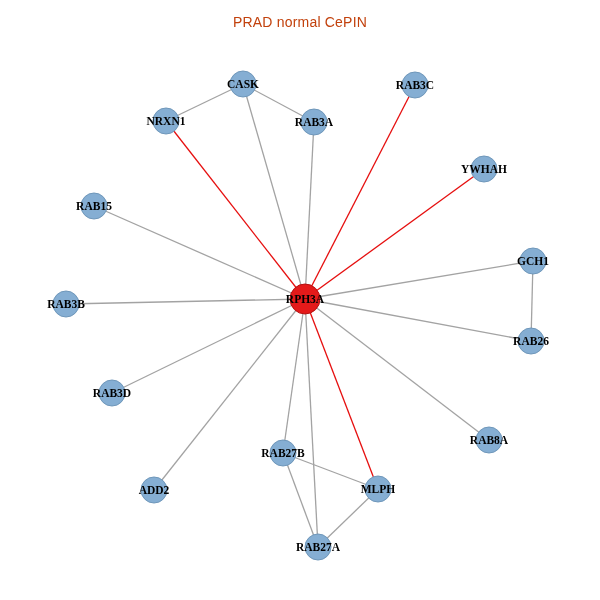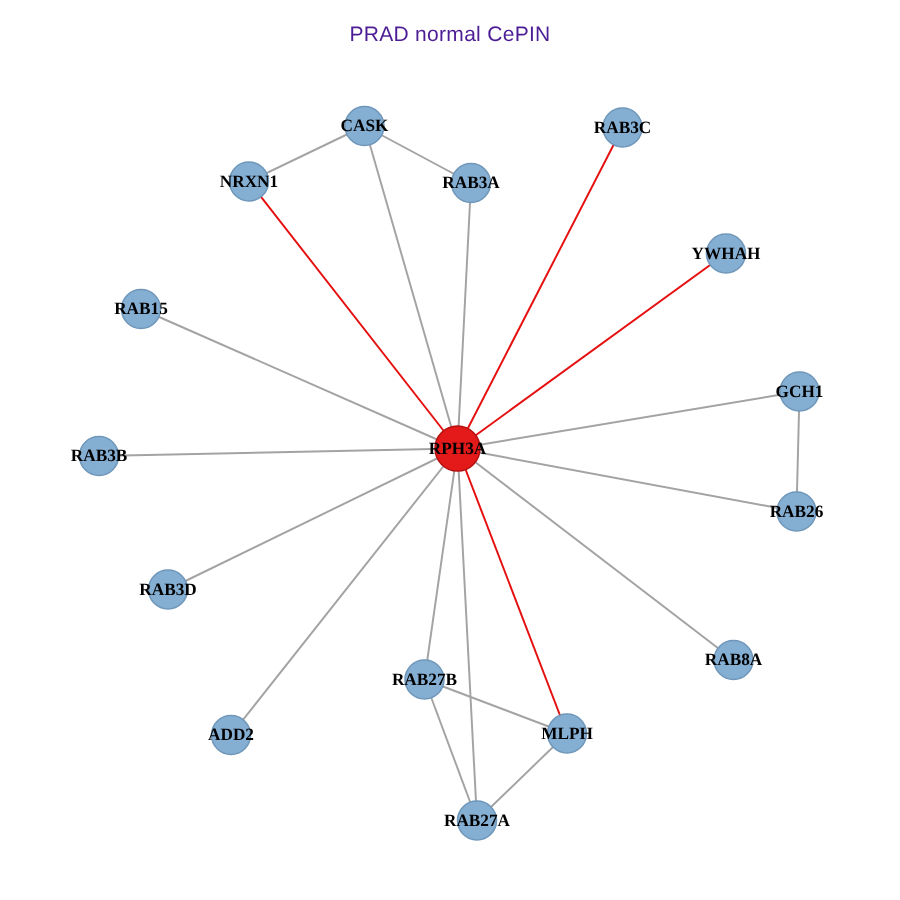--- a/index.html
+++ b/index.html
@@ -37,21 +37,21 @@
     fill: #000000;
     text-anchor: middle;
     dominant-baseline: middle;
     pointer-events: none;
   }
 </style>
 </head>
 <body>
 
 <div class="canvas" style="background: rgb(255, 255, 255);">
-  <div class="plot-title" style="color: #4c1d95;">PRAD normal CePIN</div>
+  <div class="plot-title" style="color: #c2410c;">PRAD normal CePIN</div>
   <svg width="600" height="600" viewBox="0 0 600 600">
     <g>
         <line x1="305" y1="299" x2="243" y2="84" class="edge" stroke="#a3a3a3"></line>
         <line x1="305" y1="299" x2="314" y2="122" class="edge" stroke="#a3a3a3"></line>
         <line x1="305" y1="299" x2="166" y2="121" class="edge" stroke="#e60f0f"></line>
         <line x1="305" y1="299" x2="415" y2="85" class="edge" stroke="#e60f0f"></line>
         <line x1="305" y1="299" x2="484" y2="169" class="edge" stroke="#e60f0f"></line>
         <line x1="305" y1="299" x2="94" y2="206" class="edge" stroke="#a3a3a3"></line>
         <line x1="305" y1="299" x2="66" y2="304" class="edge" stroke="#a3a3a3"></line>
         <line x1="305" y1="299" x2="112" y2="393" class="edge" stroke="#a3a3a3"></line>

